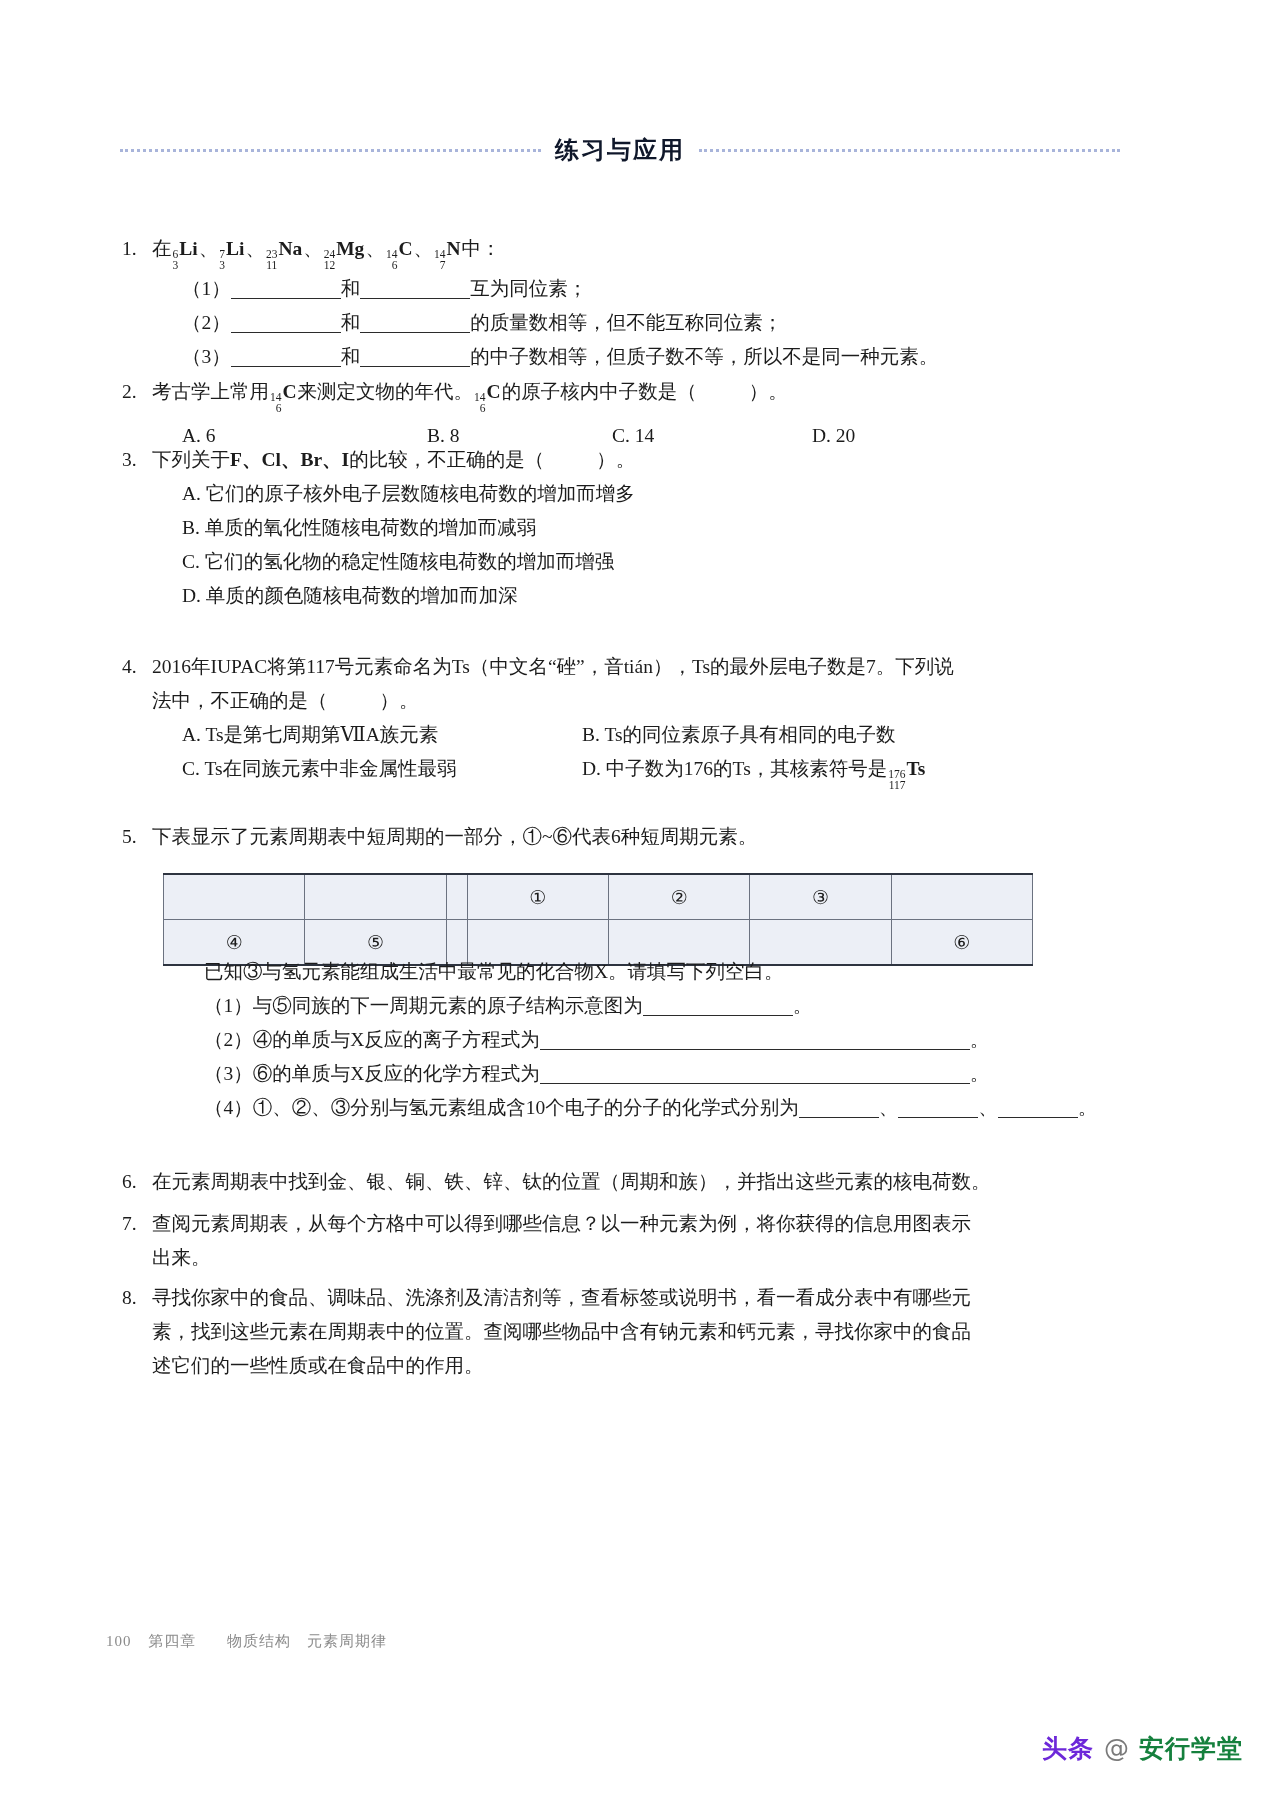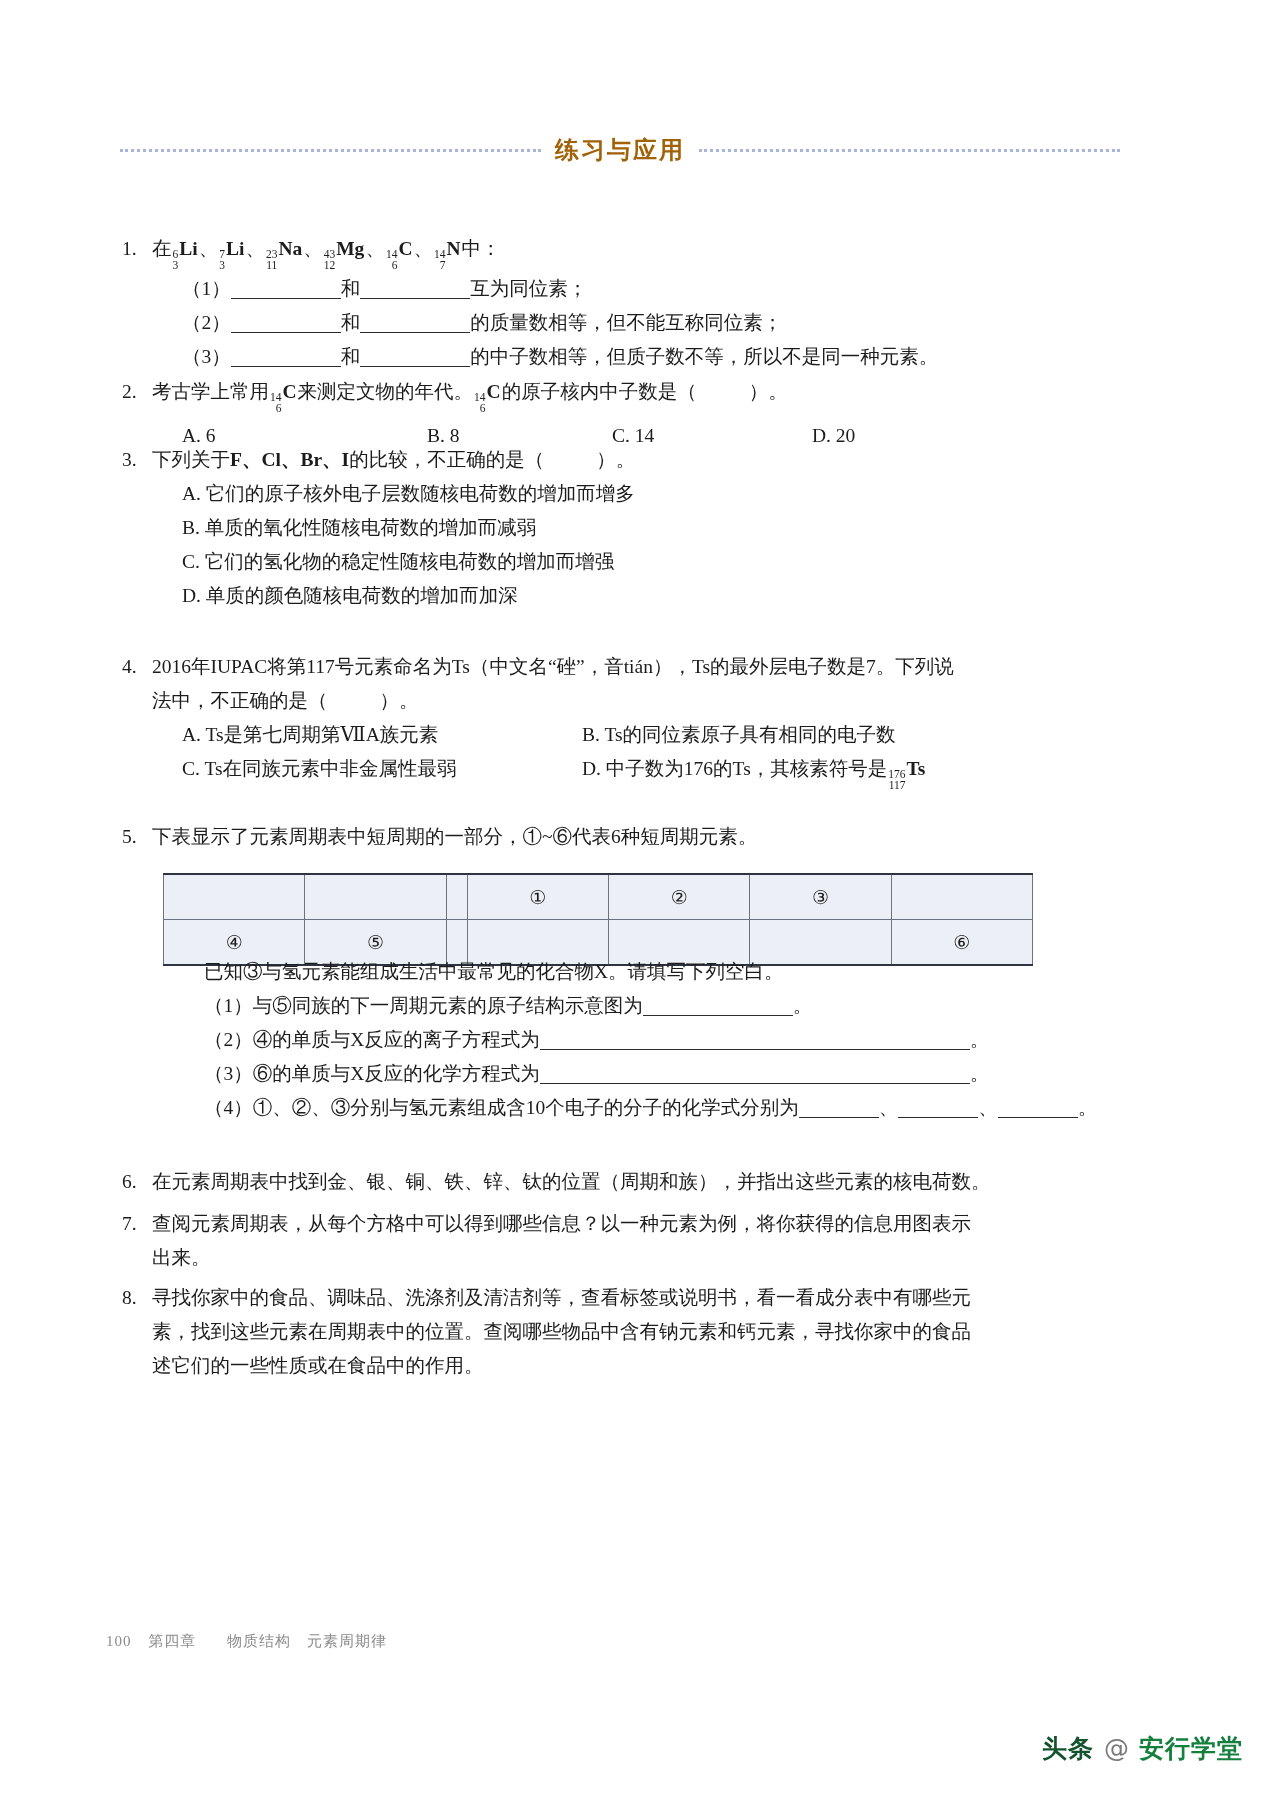--- a/index.html
+++ b/index.html
@@ -39,21 +39,21 @@
     height: 0;
     border-top: 3px dotted #9aa8d4;
     opacity: .85;
   }
   .section-title {
     flex: 0 0 auto;
     font-family: "DejaVu Sans", "Liberation Sans", sans-serif;
     font-weight: bold;
     font-size: 24px;
     letter-spacing: 2px;
-    color: #a16207;
+    color: #0f172a;
     white-space: nowrap;
     text-align: right;
   }
 
   
   .q {
     position: absolute;
     font-size: 19.5px;
     line-height: 34px;
     color: #1c1c1c;
@@ -160,21 +160,21 @@
     bottom: 34px;
     display: flex;
     align-items: center;
     gap: 10px;
     color: #6e6e6e;
     font-family: "DejaVu Sans", "Liberation Sans", sans-serif;
   }
   .wm-logo {
     font-size: 25px;
     font-weight: bold;
-    color: #14532d;
+    color: #6d28d9;
     letter-spacing: 1px;
     text-align: right;
   }
   .wm-at { font-size: 25px; color: #7a7a7a; }
   .wm-name { font-size: 25px; font-weight: bold; color: #15803d; letter-spacing: 1px; }
 </style>
 </head>
 <body>
 
 <div class="page">
@@ -192,21 +192,21 @@
         <span>在</span><span class="nuc"><span class="stack">
               <span>6</span>
               <span>3</span>
             </span><span class="sym">Li</span></span><span>、</span><span class="nuc"><span class="stack">
               <span>7</span>
               <span>3</span>
             </span><span class="sym">Li</span></span><span>、</span><span class="nuc"><span class="stack">
               <span>23</span>
               <span>11</span>
             </span><span class="sym">Na</span></span><span>、</span><span class="nuc"><span class="stack">
-              <span>43</span>
+              <span>24</span>
               <span>12</span>
             </span><span class="sym">Mg</span></span><span>、</span><span class="nuc"><span class="stack">
               <span>14</span>
               <span>6</span>
             </span><span class="sym">C</span></span><span>、</span><span class="nuc"><span class="stack">
               <span>14</span>
               <span>7</span>
             </span><span class="sym">N</span></span><span>中：</span>
       </div>
 

